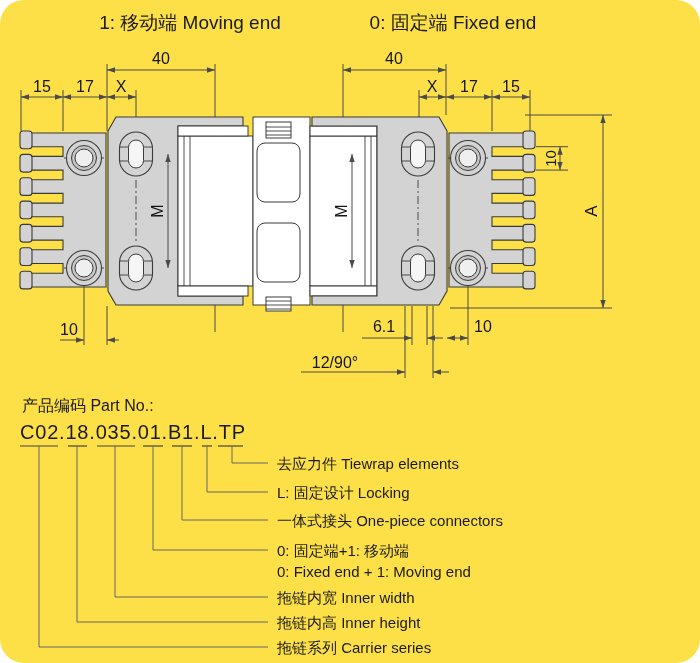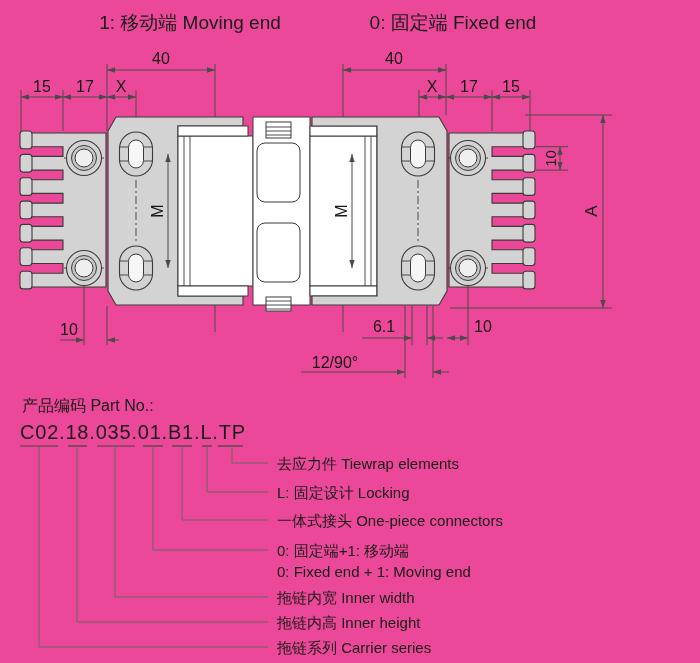--- a/index.html
+++ b/index.html
@@ -1,17 +1,17 @@
 <!DOCTYPE html>
 <html><head>
 <meta charset="utf-8">
 <style>
   html,body{margin:0;padding:0;background:#ffffff;}
   body{font-family:"Liberation Sans", sans-serif;}
-  .stage{position:relative;width:700px;height:663px;background:#ec4899;overflow:hidden;}
+  .stage{position:relative;width:700px;height:663px;background:#fde047;overflow:hidden;border-radius:24px;}
   svg{display:block;}
   .part{fill:#d3d3d3;stroke:#3a3a3a;stroke-width:1.1;stroke-linejoin:miter;}
   .part2{fill:#c6c6c6;stroke:#3a3a3a;stroke-width:1;}
   .hole{fill:#efefef;stroke:#3a3a3a;stroke-width:1;}
   .white{fill:#ffffff;stroke:#3a3a3a;stroke-width:1;}
   .slotin{fill:#f6f6f6;stroke:#3a3a3a;stroke-width:1;}
   .pline{stroke:#3a3a3a;stroke-width:0.9;fill:none;}
   .dim{stroke:#4a4a4a;stroke-width:1;fill:none;}
   .dimtext{font-size:16px;fill:#151515;}
   .dimtext.small{font-size:15px;}

